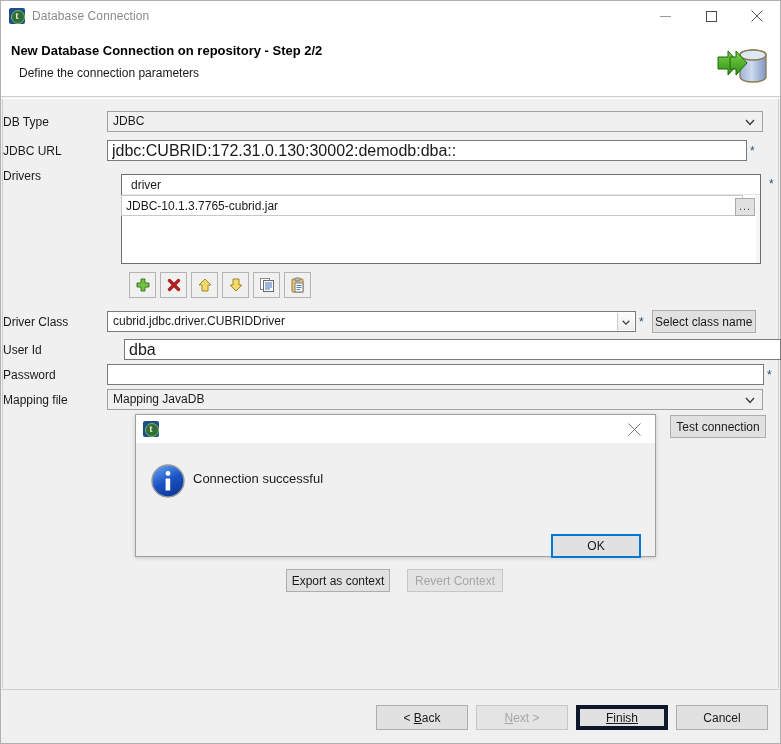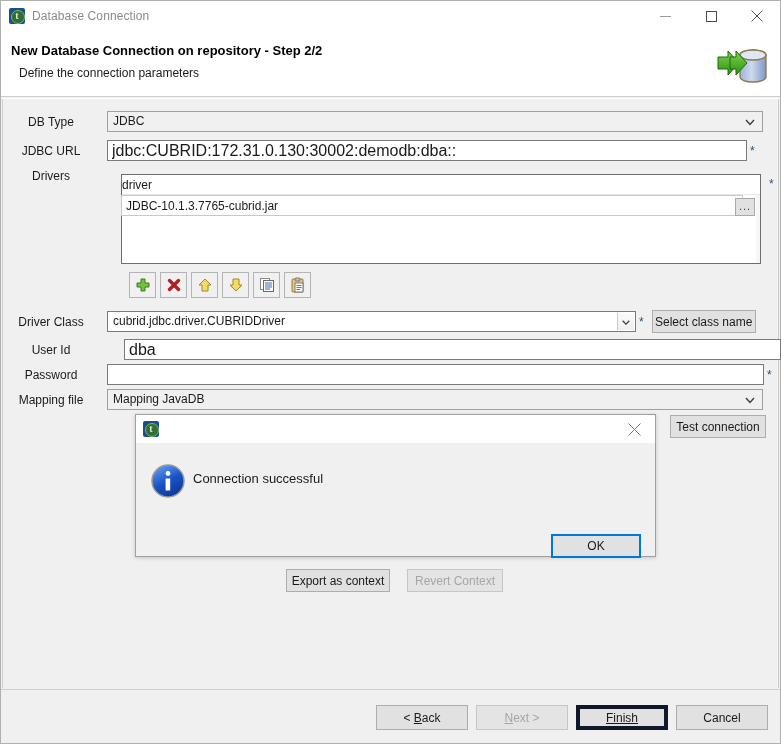--- a/index.html
+++ b/index.html
@@ -86,21 +86,21 @@
     border-top: 1px solid #ffffff;
   }
   #bodyInner {
     position: absolute; left: 1px; top: 0px; right: 1px; bottom: 0;
     border-left: 1px solid #cfcfcf;
     border-right: 1px solid #cfcfcf;
   }
 
   .row { position: absolute; display: flex; align-items: center; }
   .lbl {
-    text-align: center; font-size: 12px; color: #1a1a1a;
+    text-align: left; font-size: 12px; color: #1a1a1a;
     width: 104px; padding-right: 8px;
   }
   .req { color: #2b5070; font-size: 12px; margin-left: 3px; }
 
   input.txt, .txtbox {
     font-family: "Liberation Sans", sans-serif;
     font-size: 16px; color: #1a1a1a;
     background: #ffffff;
     border: 1px solid #7a7a7a;
     height: 21px; padding: 0 4px;
@@ -133,21 +133,21 @@
   
   #driversBox {
     position: absolute; left: 119px; top: 172px;
     width: 640px; height: 90px;
     background: #ffffff; border: 1px solid #6d6d6d;
   }
   #driversBox .dhead {
     position: absolute; left: 0; top: 0; width: 100%; height: 20px;
     background: #ffffff;
     font-size: 12px; color: #1a1a1a;
-    line-height: 20px;
+    padding-left: 9px; line-height: 20px;
     border-bottom: 1px solid #e6e6e6;
   }
   #driversBox .drow {
     position: absolute; left: -1px; top: 20px; width: 622px; height: 21px;
     background: #ffffff;
     border: 1px solid #c8c8c8;
     font-size: 12px; color: #1a1a1a;
     padding-left: 4px; line-height: 20px;
   }
   #driversBox .dots-btn {

